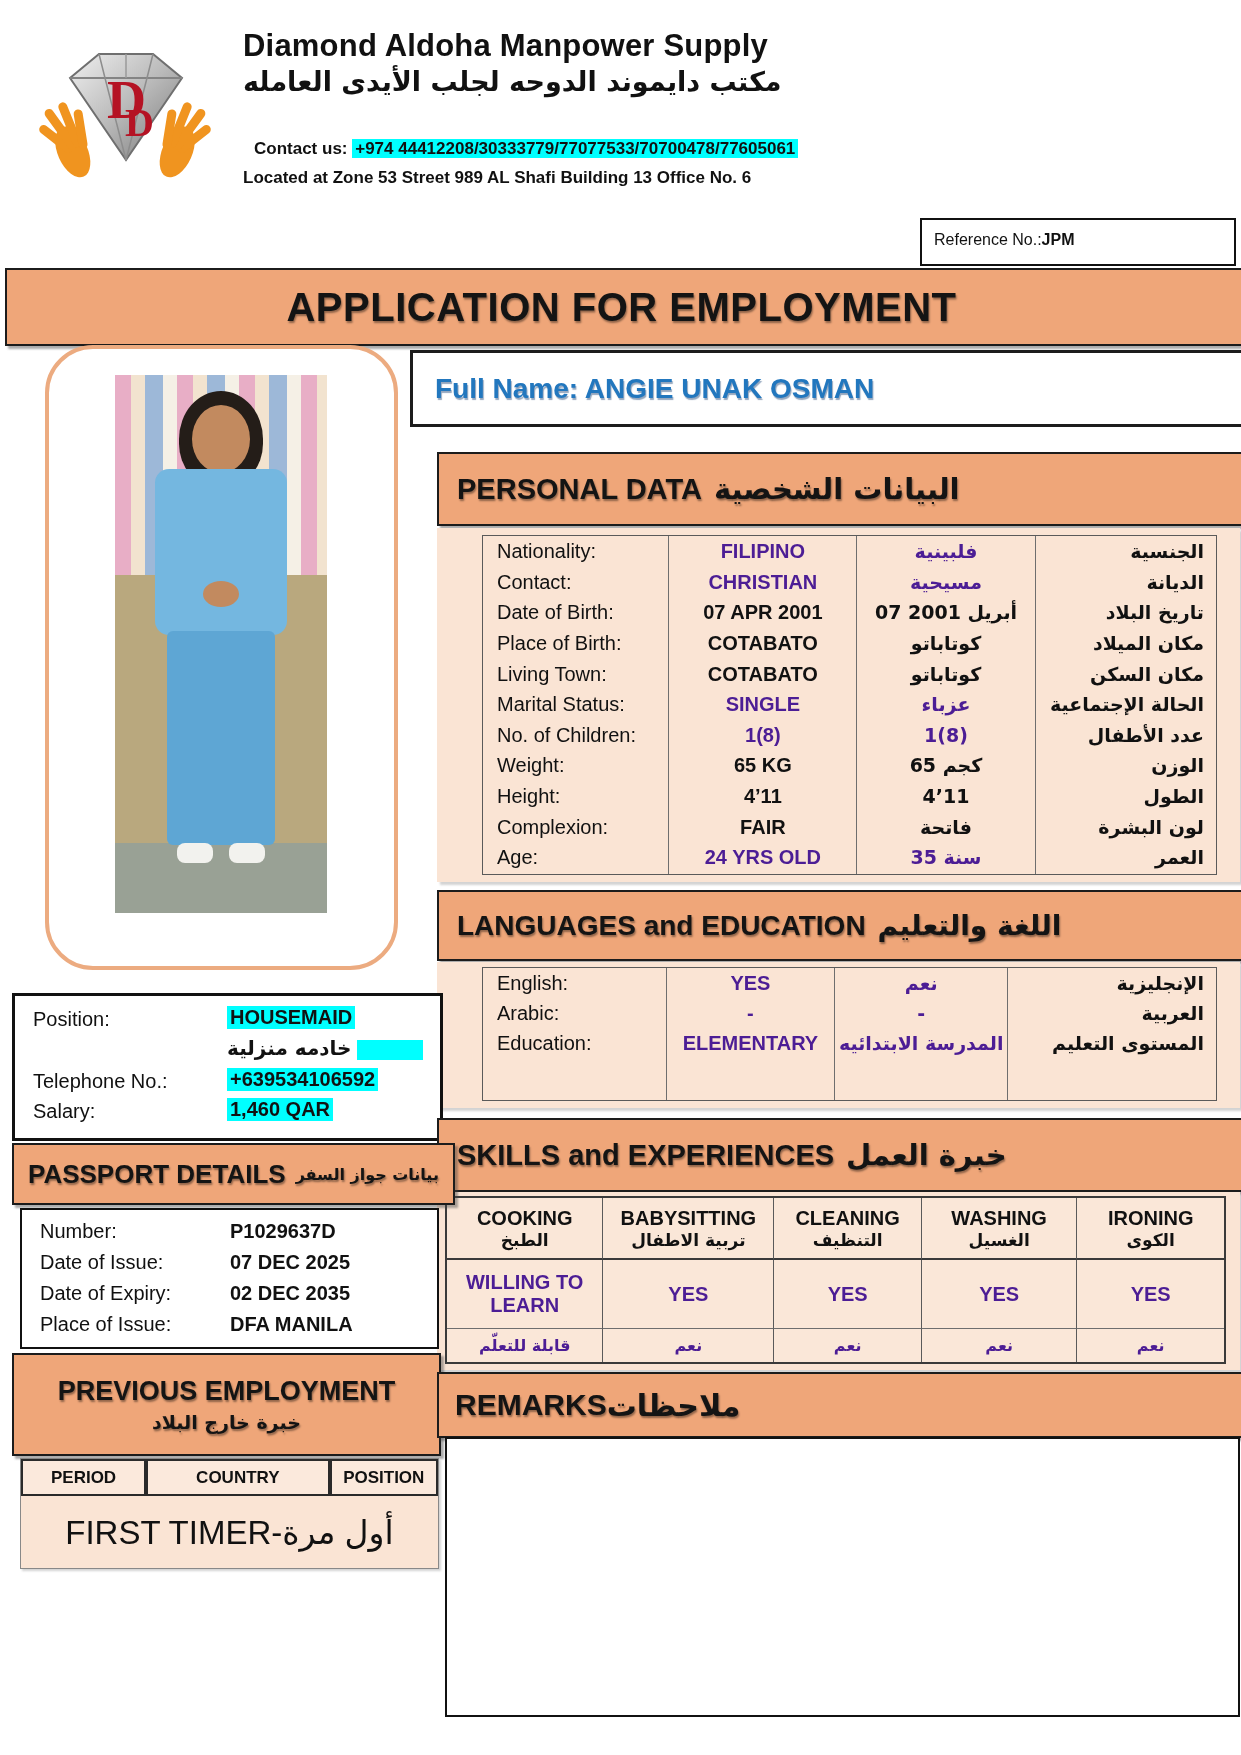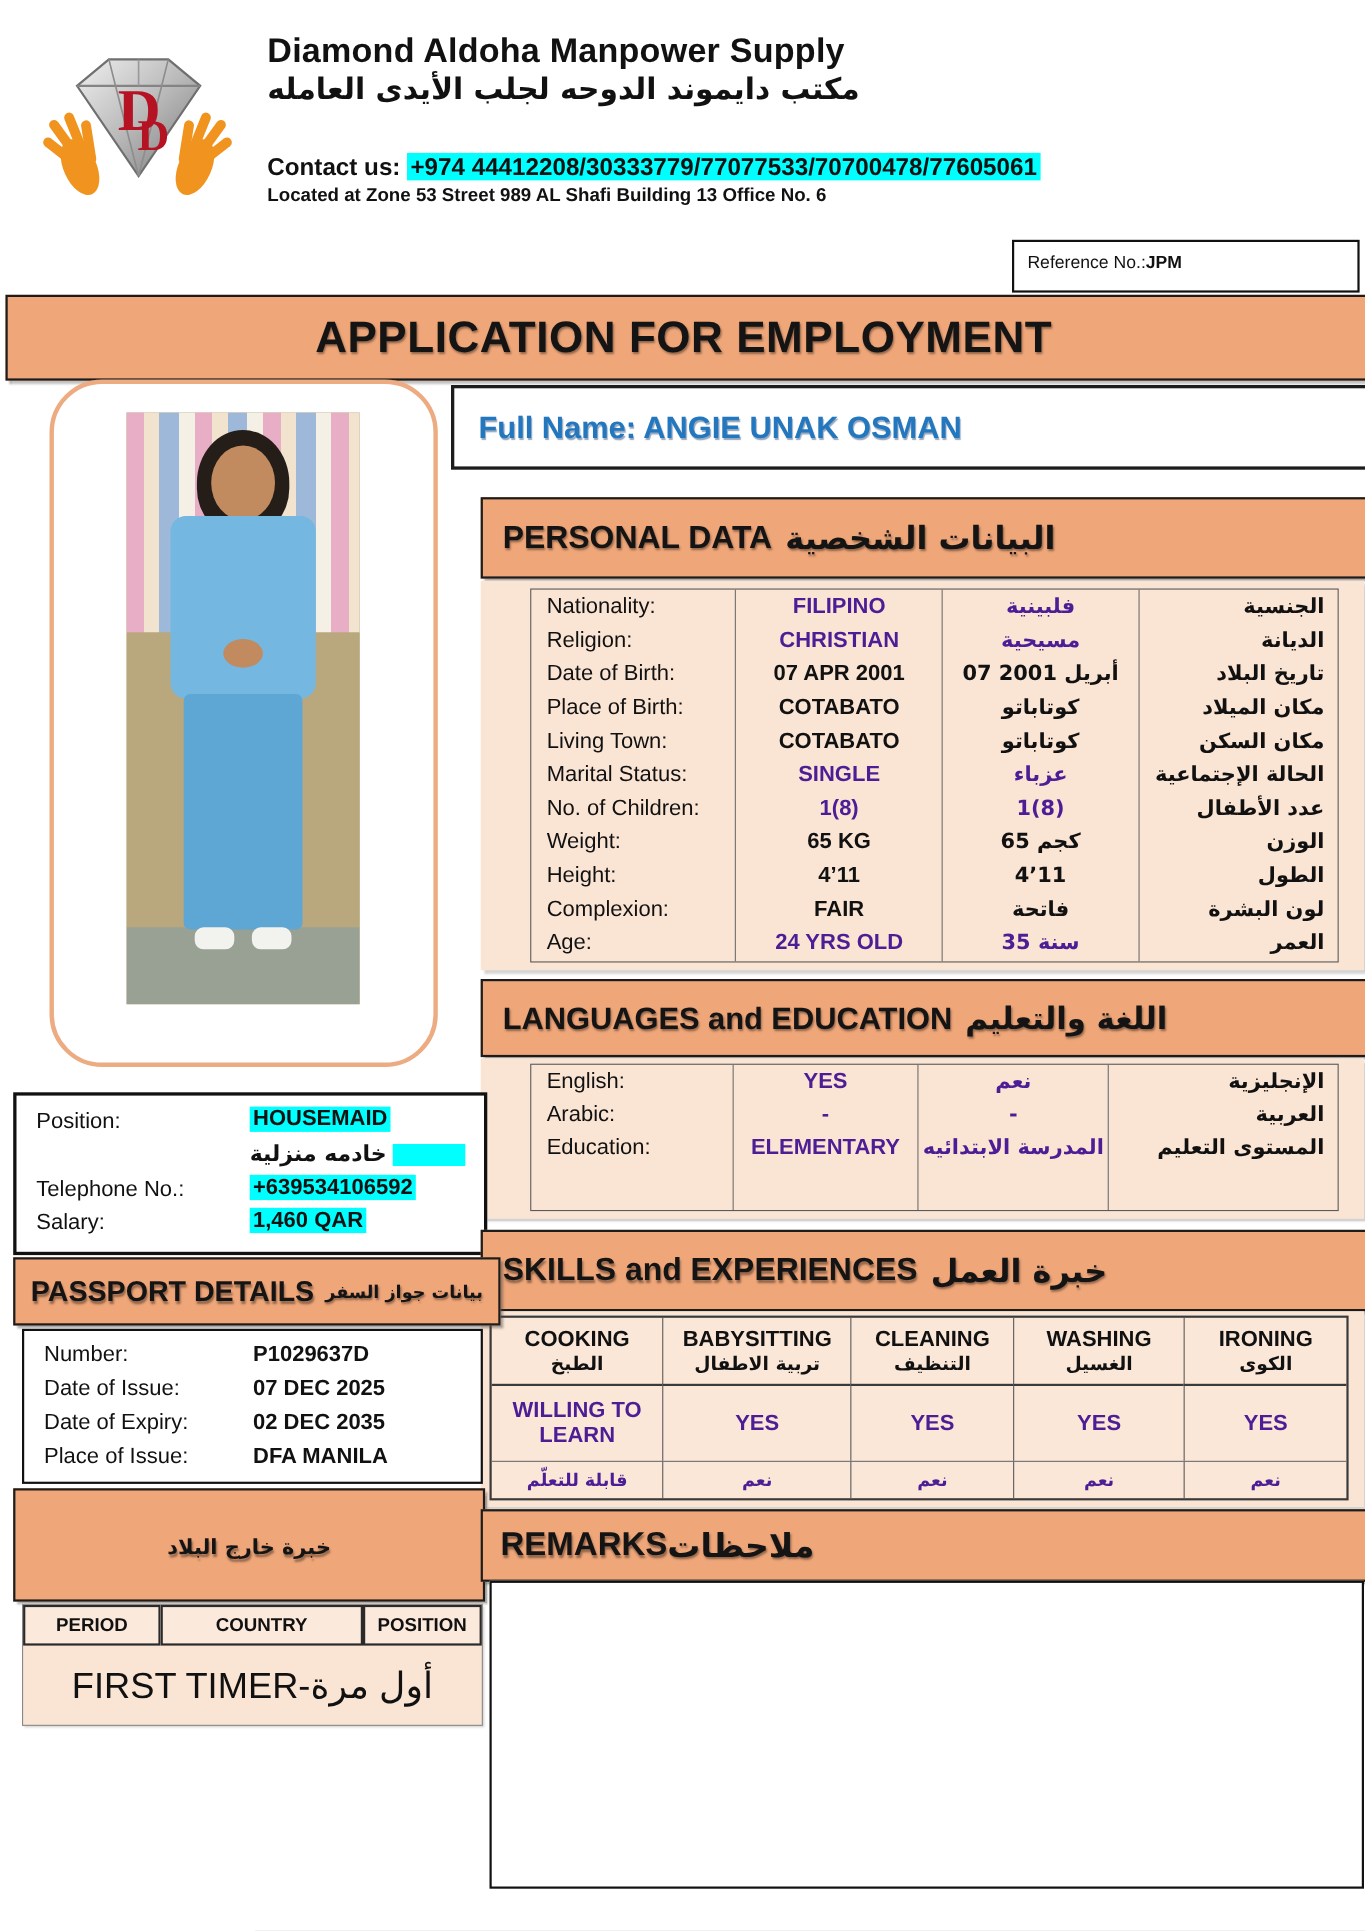--- a/index.html
+++ b/index.html
@@ -7,21 +7,21 @@
         font-family:"Liberation Sans","DejaVu Sans",sans-serif;color:#111;overflow:hidden;}
   .abs{position:absolute;}
   .arab{font-family:"DejaVu Sans",sans-serif;}
   .cyan{background:#00ffff;font-weight:bold;padding:0 3px;}
   .red{color:#4c1d95;}
 
   
   .logo{left:33px;top:26px;width:184px;height:172px;}
   .company-en{left:243px;top:28px;font-size:31px;font-weight:bold;letter-spacing:.2px;}
   .company-ar{left:243px;top:66px;font-size:27px;font-weight:bold;}
-  .contact{left:243px;top:139px;font-size:22px;font-weight:bold;}
+  .contact{left:254px;top:139px;font-size:17px;font-weight:bold;}
   .address{left:243px;top:168px;font-size:17px;font-weight:bold;}
   .refbox{left:920px;top:218px;width:300px;height:44px;border:2px solid #111;background:#fff;
           font-size:16px;line-height:40px;padding-left:12px;}
   .refbox b{font-weight:bold;}
 
   
   .sec-hdr{background:#efa679;border:2px solid #1c1c1c;box-shadow:3px 3px 2px rgba(70,70,70,.45);
            display:flex;align-items:center;font-weight:bold;color:#141414;
            text-shadow:1px 2px 2px rgba(0,0,0,.4);}
   .banner{left:5px;top:268px;width:1229px;height:74px;font-size:40px;justify-content:center;
@@ -182,21 +182,21 @@
   </div>
 
   <div class="abs sec-hdr pd-hdr">
     <span>PERSONAL DATA</span>
     <span class="arab">البيانات الشخصية</span>
   </div>
   <div class="abs block pd-block">
     <div class="cols pd-table">
       <div class="col">
         <div class="ln lbl">Nationality:</div>
-        <div class="ln lbl">Religion:</div>
+        <div class="ln lbl">Contact:</div>
         <div class="ln lbl">Date of Birth:</div>
         <div class="ln lbl">Place of Birth:</div>
         <div class="ln lbl">Living Town:</div>
         <div class="ln lbl">Marital Status:</div>
         <div class="ln lbl">No. of Children:</div>
         <div class="ln lbl">Weight:</div>
         <div class="ln lbl">Height:</div>
         <div class="ln lbl">Complexion:</div>
         <div class="ln lbl">Age:</div>
       </div>
@@ -329,20 +329,21 @@
     <div class="pv" style="top:10px">P1029637D</div>
     <div class="pl" style="top:41px">Date of Issue:</div>
     <div class="pv" style="top:41px">07 DEC 2025</div>
     <div class="pl" style="top:72px">Date of Expiry:</div>
     <div class="pv" style="top:72px">02 DEC 2035</div>
     <div class="pl" style="top:103px">Place of Issue:</div>
     <div class="pv" style="top:103px">DFA MANILA</div>
   </div>
 
   <div class="abs sec-hdr pe-hdr">
+    <span>PREVIOUS EMPLOYMENT</span>
     <span class="ar arab">خبرة خارج البلاد</span>
   </div>
   <div class="abs pe-table">
     <div class="peh">PERIOD</div>
     <div class="peh">COUNTRY</div>
     <div class="peh">POSITION</div>
     <div class="pee">FIRST TIMER-أول مرة</div>
   </div>
 
   <div class="abs sec-hdr rem-hdr">

